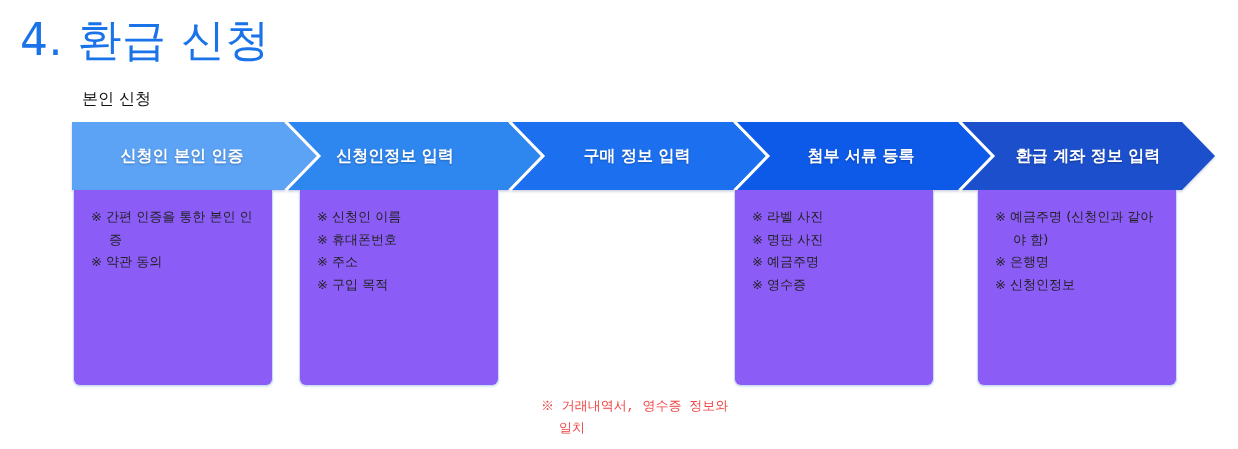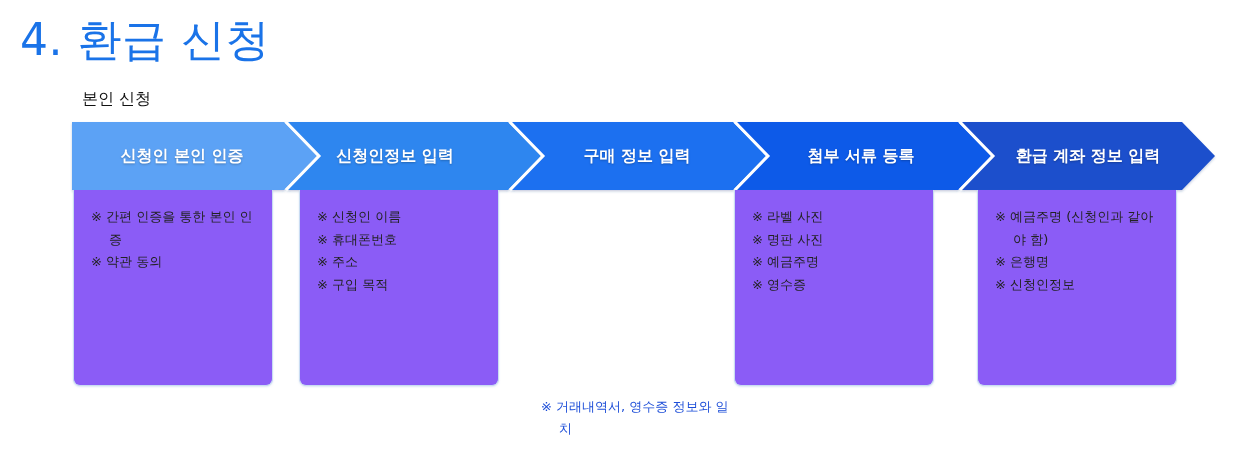--- a/index.html
+++ b/index.html
@@ -14,21 +14,21 @@
   .step-label { position:absolute; top:122px; height:68px; line-height:68px; text-align:center;
                 color:#ffffff; font-size:16px; font-weight:bold;
                 text-shadow:0 1px 2px rgba(0,0,0,0.25); white-space:nowrap; }
   .card { position:absolute; top:190px; width:200px; height:196px; box-sizing:border-box;
           background:#8b5cf6; border:1px solid #c9dcf2; border-top:none;
           border-radius:0 0 7px 7px; box-shadow:0 1px 2px rgba(150,180,220,0.35); }
   .card ul { list-style:none; margin:0; padding:16px 10px 0 17px; }
   .card li { font-size:13px; line-height:22.5px; color:#222; padding-left:18px;
              text-indent:-18px; }
   .note { position:absolute; left:541px; top:396px; width:200px; font-size:13px;
-          line-height:22px; color:#1d4ed8; margin:0; padding:0; list-style:none; }
+          line-height:22px; color:#ef4444; margin:0; padding:0; list-style:none;font-family:Liberation Mono, monospace; }
   .note li { padding-left:18px; text-indent:-18px; }
 </style>
 </head>
 <body>
 
 <h1 class="title">4. 환급 신청</h1>
 <div class="subtitle">본인 신청</div>
 
 <div class="flow">
   <svg width="1238" height="449" viewBox="0 0 1238 449">

